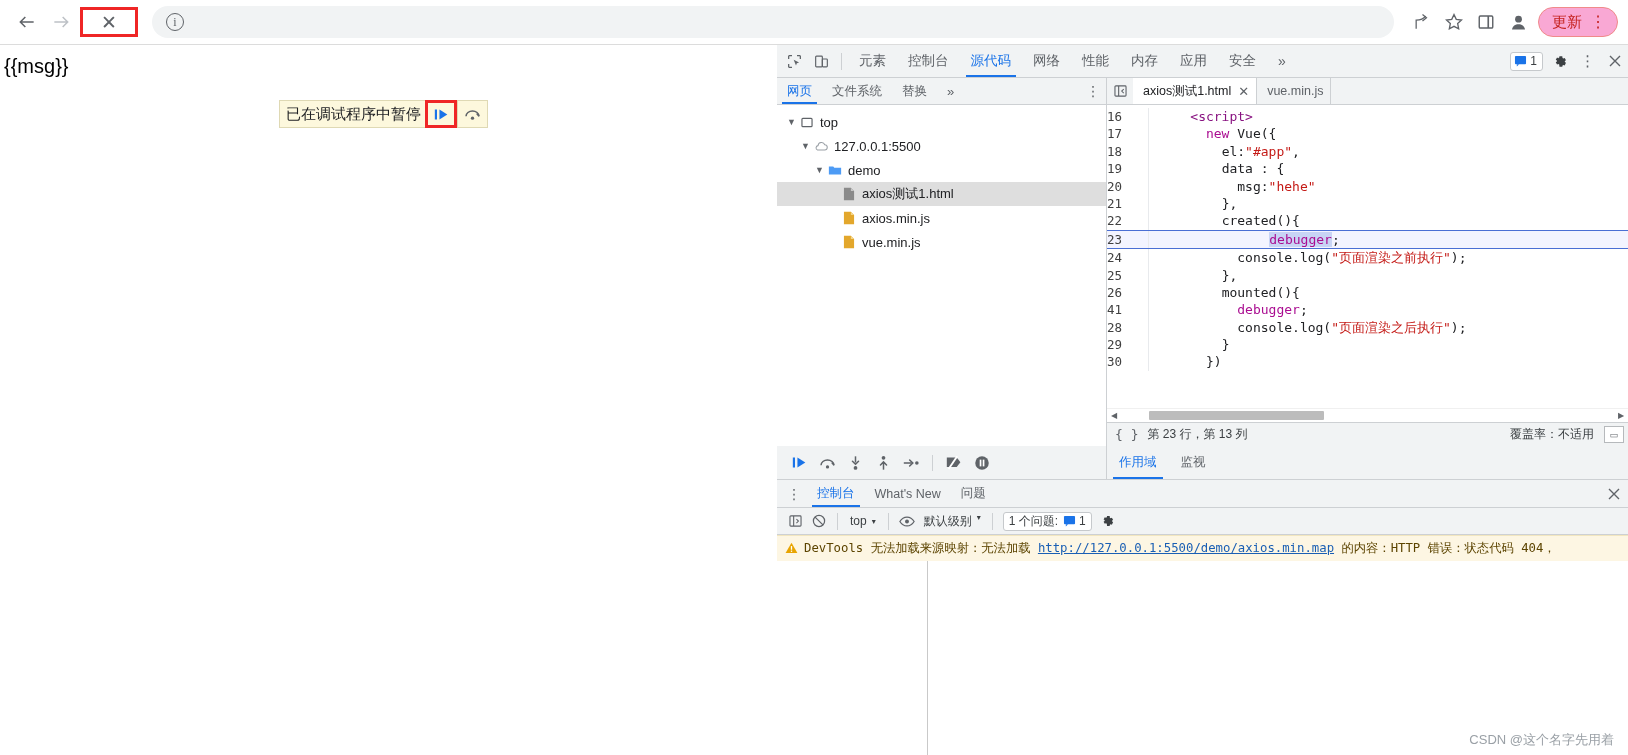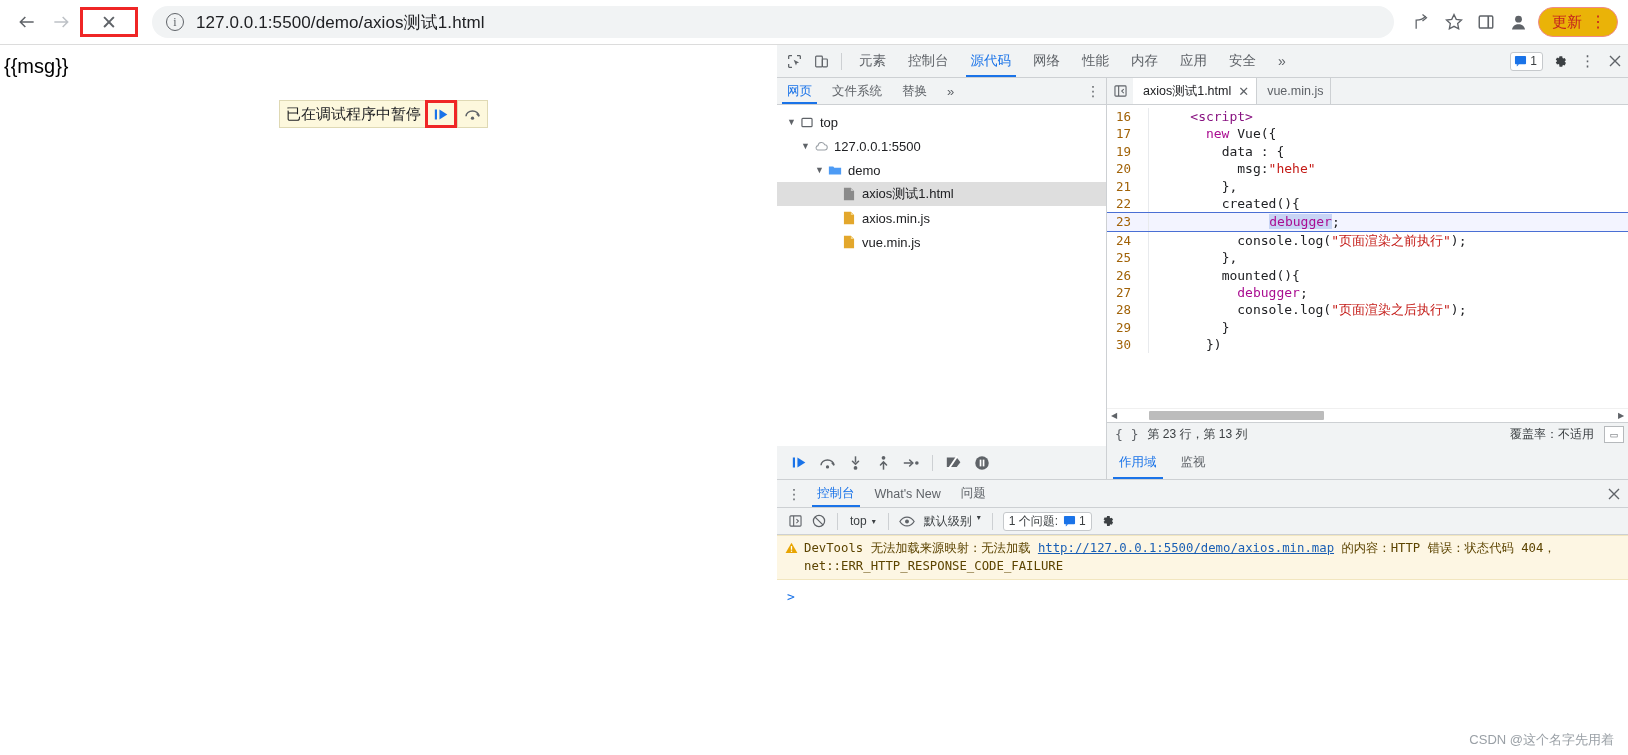--- a/index.html
+++ b/index.html
@@ -63,21 +63,21 @@
   }
   .chrome-right { display: flex; align-items: center; flex: none; padding-right: 8px; }
   .icon-btn {
     width: 32px; height: 32px;
     display: flex; align-items: center; justify-content: center;
     color: #5f6368; flex: none;
   }
   .update-pill {
     height: 30px;
     border: 1.5px solid #f08a8a;
-    background: #eab308;
+    background: #f9a8d4;
     border-radius: 16px;
     color: #c5221f;
     font-size: 15px;
     display: flex; align-items: center;
     padding: 0 11px 0 13px;
     margin-left: 4px; margin-right: 2px;
   }
   .update-pill .kebab { margin-left: 8px; color: #c5221f; line-height: 1; font-size: 16px; letter-spacing: 0; }
 
   
@@ -113,21 +113,21 @@
   .paused-step {
     width: 30px; height: 28px;
     display: flex; align-items: center; justify-content: center;
     border-left: 1px solid #dfd9b4;
     flex: none;
   }
 
   
   .devtools {
     position: absolute; top: 45px; left: 777px;
-    width: 851px; height: 710px;
+    width: 851px; height: 516px;
     background: #f1f3f4;
     display: flex; flex-direction: column;
     font-size: 12px; color: #3c4043;
   }
   .dt-maintabs {
     height: 33px; flex: none;
     background: #f1f3f4;
     display: flex; align-items: center;
     border-bottom: 1px solid #cdd0d3;
     padding-left: 4px;
@@ -229,22 +229,22 @@
     background: #fff;
     font-family: "DejaVu Sans Mono", monospace;
     font-size: 13px;
     line-height: 17.4px;
   }
   .code-inner { padding-top: 3px; }
   .cl { display: flex; height: 17.4px; white-space: pre; }
   .cl.current { background: #f3f4ff; border-top: 1px solid #4a6fd4; border-bottom: 1px solid #4a6fd4; height: 19.4px; align-items: center; gap: 32px; }
   .gutter {
     width: 42px; flex: none;
-    text-align: center; padding-right: 8px;
-    color: #a16207; font-size: 12.5px;
+    text-align: left; padding-right: 8px;
+    color: #404040; font-size: 12.5px;
     border-right: 1px solid #e8eaed;
   }
   .ctext { padding-left: 10px; color: #202124; }
   .k-tag { color: #881280; }
   .k-kw2 { color: #aa0d91; }
   .k-str { color: #c41a16; }
   .k-sel { background: #c8d4f5; color: #aa0d91; }
   .k-fn { color: #202124; }
   .hscroll-row { height: 14px; display: flex; align-items: center; background: #fff; border-top: 1px solid #f0f0f0; }
   .hs-arrow { width: 14px; text-align: center; color: #5f6368; font-size: 8px; flex: none; }
@@ -347,21 +347,20 @@
   <div class="nav-btn disabled">
     <svg width="20" height="20" viewBox="0 0 24 24" fill="none" stroke="currentColor" stroke-width="1.8">
       <path d="M4 12h16M14 6l6 6-6 6"></path>
     </svg>
   </div>
   <div class="stop-wrap">
     <span class="stop-x">✕</span>
   </div>
   <div class="omnibox">
     <span class="info-icon">i</span>
-    <span class="url-text">127.0.0.1:5500/demo/axios测试1.html</span>
   </div>
   <div class="chrome-right">
     <div class="icon-btn">
       <svg width="19" height="19" viewBox="0 0 24 24" fill="none" stroke="currentColor" stroke-width="1.6">
         <path d="M4 20V9c5 0 9-1 12-5"></path>
           <path d="M12 2l5 4-5 4"></path>
       </svg>
     </div>
     <div class="icon-btn">
       <svg width="20" height="20" viewBox="0 0 24 24" fill="none" stroke="currentColor" stroke-width="1.6">
@@ -550,29 +549,30 @@
         </div>
         <div class="ed-tab">
           <span>vue.min.js</span>
         </div>
       </div>
 
       <div class="code">
         <div class="code-inner" id="code-lines">
             <div class="cl"><div class="gutter">16</div><div class="ctext">    <span class="k-tag">&lt;script&gt;</span></div></div>
             <div class="cl"><div class="gutter">17</div><div class="ctext">      <span class="k-kw2">new </span><span class="k-fn">Vue({</span></div></div>
+            <div class="cl"><div class="gutter">18</div><div class="ctext">        <span class="k-fn">el:</span><span class="k-str">"#app"</span><span class="k-fn">,</span></div></div>
             <div class="cl"><div class="gutter">19</div><div class="ctext">        <span class="k-fn">data : {</span></div></div>
             <div class="cl"><div class="gutter">20</div><div class="ctext">          <span class="k-fn">msg:</span><span class="k-str">"hehe"</span></div></div>
             <div class="cl"><div class="gutter">21</div><div class="ctext">        <span class="k-fn">},</span></div></div>
             <div class="cl"><div class="gutter">22</div><div class="ctext">        <span class="k-fn">created(){</span></div></div>
             <div class="cl current"><div class="gutter">23</div><div class="ctext">          <span class="k-sel">debugger</span><span class="k-fn">;</span></div></div>
             <div class="cl"><div class="gutter">24</div><div class="ctext">          <span class="k-fn">console.log(</span><span class="k-str">"页面渲染之前执行"</span><span class="k-fn">);</span></div></div>
             <div class="cl"><div class="gutter">25</div><div class="ctext">        <span class="k-fn">},</span></div></div>
             <div class="cl"><div class="gutter">26</div><div class="ctext">        <span class="k-fn">mounted(){</span></div></div>
-            <div class="cl"><div class="gutter">27</div><div class="ctext">          <span class="k-kw2">debugger</span><span class="k-fn">;</span></div></div>
+            <div class="cl"><div class="gutter">41</div><div class="ctext">          <span class="k-kw2">debugger</span><span class="k-fn">;</span></div></div>
             <div class="cl"><div class="gutter">28</div><div class="ctext">          <span class="k-fn">console.log(</span><span class="k-str">"页面渲染之后执行"</span><span class="k-fn">);</span></div></div>
             <div class="cl"><div class="gutter">29</div><div class="ctext">        <span class="k-fn">}</span></div></div>
             <div class="cl"><div class="gutter">30</div><div class="ctext">      <span class="k-fn">})</span></div></div>
           </div>
       </div>
 
       <div class="hscroll-row">
         <span class="hs-arrow">◀</span>
         <span class="hs-track">
             <span class="hs-thumb"></span>

